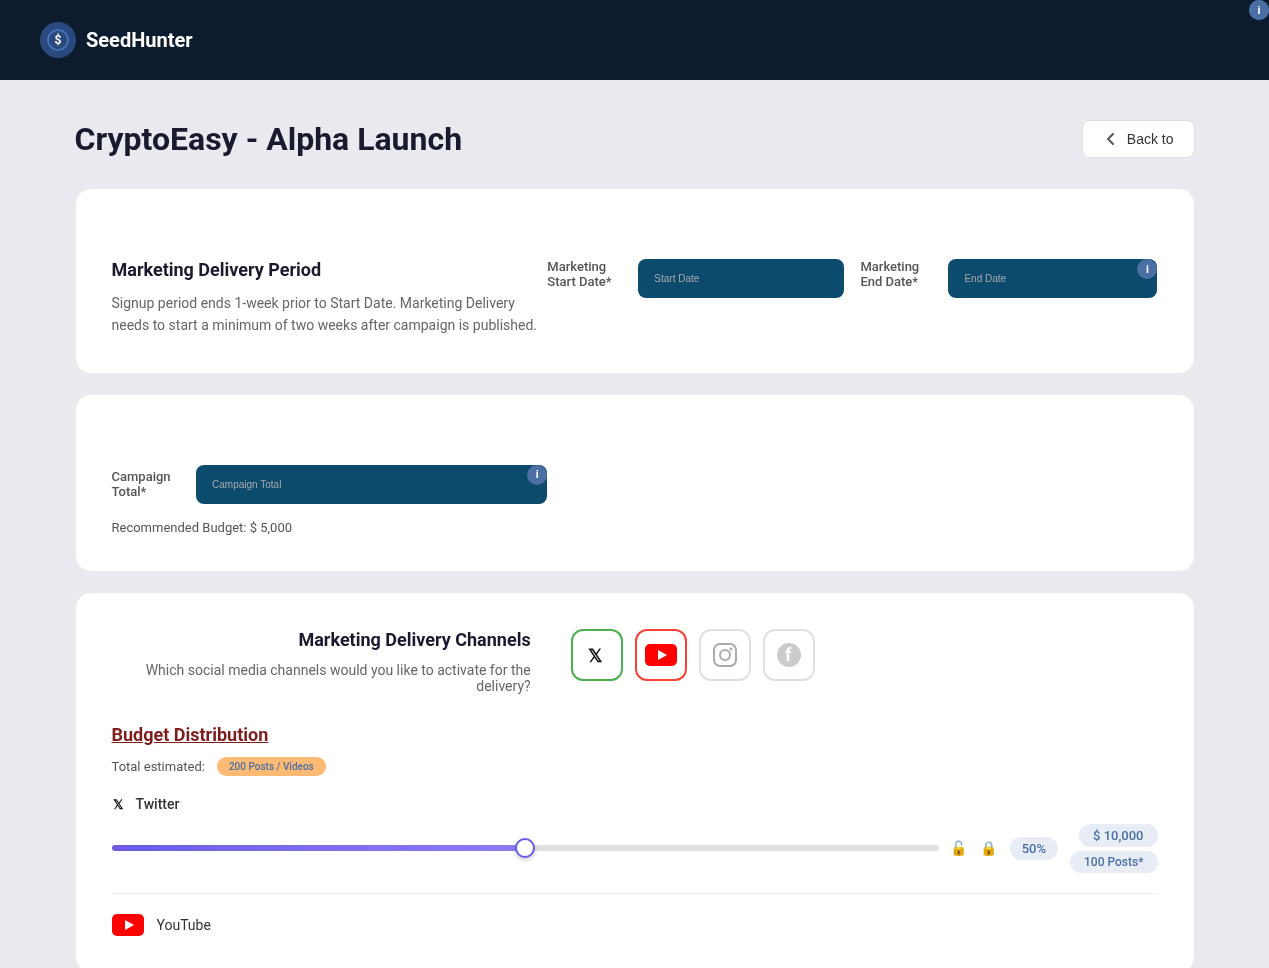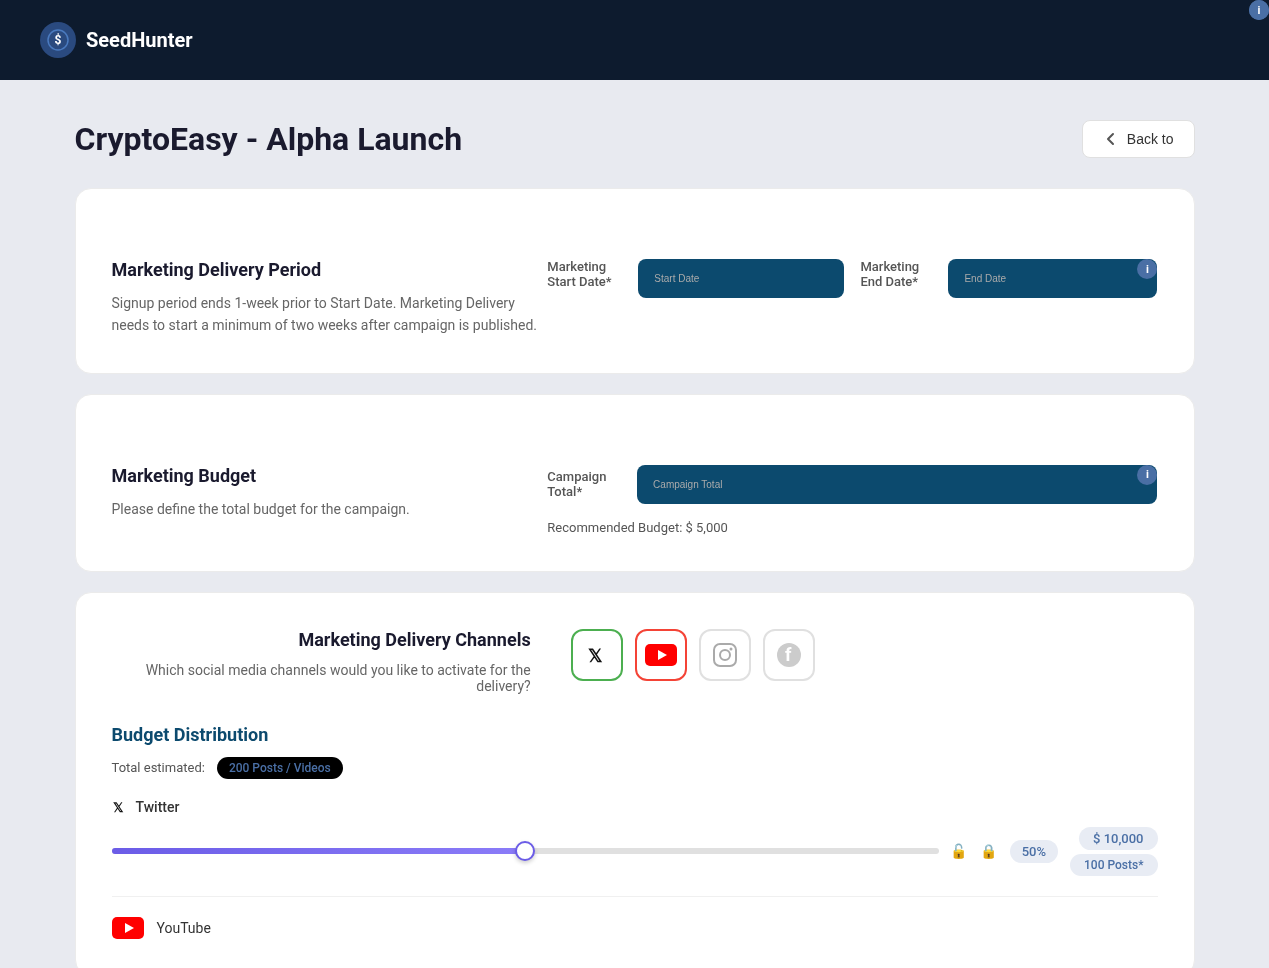--- a/index.html
+++ b/index.html
@@ -227,39 +227,40 @@
       background: white;
     }
 
     .budget-distribution {
       margin-top: 30px;
     }
 
     .budget-distribution h3 {
       font-size: 18px;
       font-weight: 700;
-      color: #0c4a6e;
+      color: #7f1d1d;
       margin-bottom: 12px;
+      text-decoration: underline;
     }
 
     .total-estimated {
       display: flex;
       align-items: center;
       gap: 12px;
       font-size: 13px;
       color: #555;
       margin-bottom: 20px;
     }
 
     .estimated-badge {
-      background: #000000;
+      background: #fdba74;
       color: #4a6fa5;
       padding: 4px 12px;
       border-radius: 20px;
-      font-size: 12px;
+      font-size: 10px;
       font-weight: 500;
     }
 
     .platform-row {
       margin-bottom: 16px;
     }
 
     .platform-header {
       display: flex;
       align-items: center;
@@ -418,24 +419,20 @@
             <input class="field-input" type="text" placeholder="End Date" style="">
             <div class="info-badge">i</div>
           </div>
         </div>
       </div>
     </div>
   </div>
 
   <div class="card">
     <div class="card-grid">
-      <div class="card-left">
-        <h2>Marketing Budget</h2>
-        <p>Please define the total budget for the campaign.</p>
-      </div>
       <div class="card-right">
         <div class="field-group">
           <div style="display:flex; align-items:center; justify-content:space-between;">
             <span class="field-label">Campaign Total*</span>
             <div class="info-badge">i</div>
           </div>
           <input class="field-input" type="text" placeholder="Campaign Total" style="">
         </div>
         <div class="recommended-budget">Recommended Budget: $ 5,000</div>
       </div>

